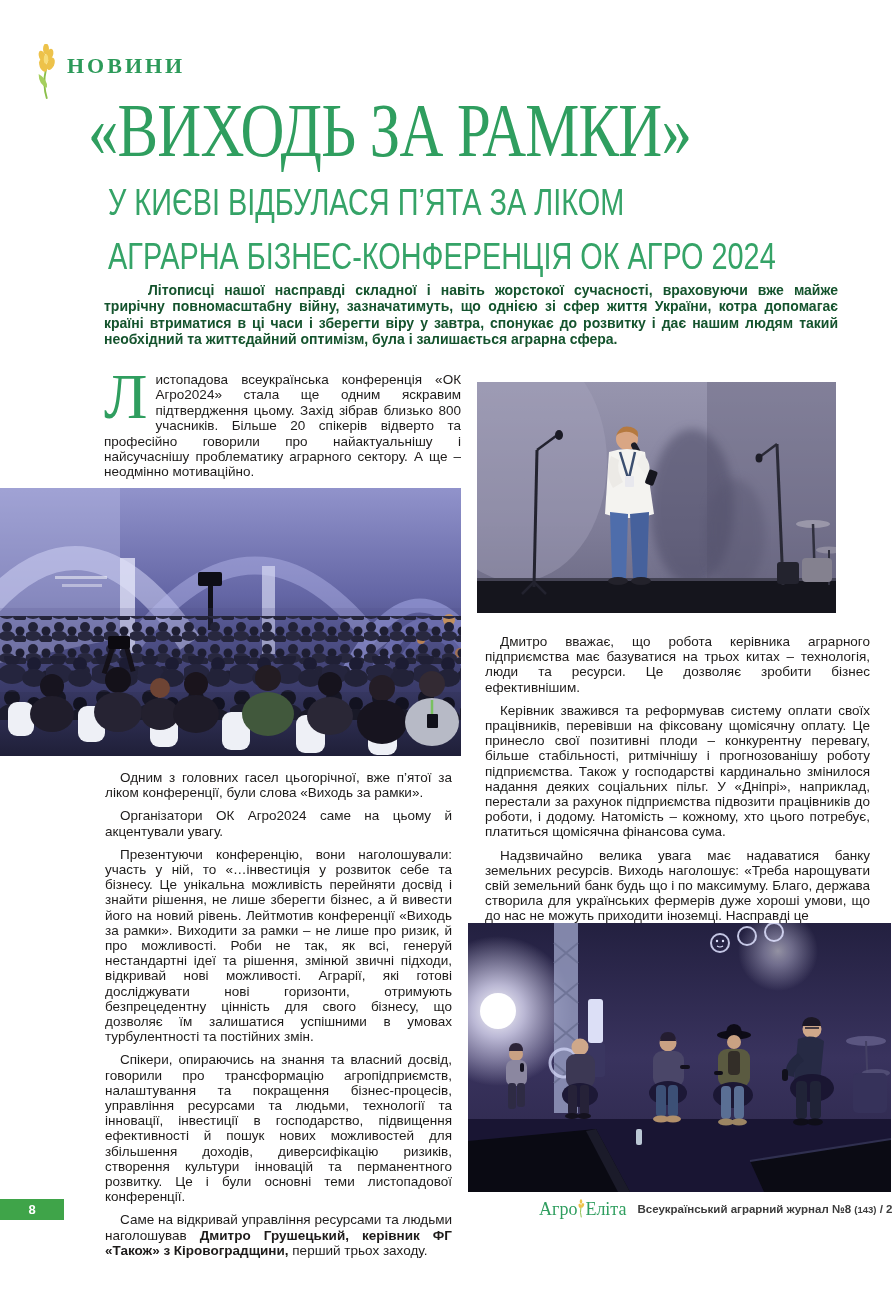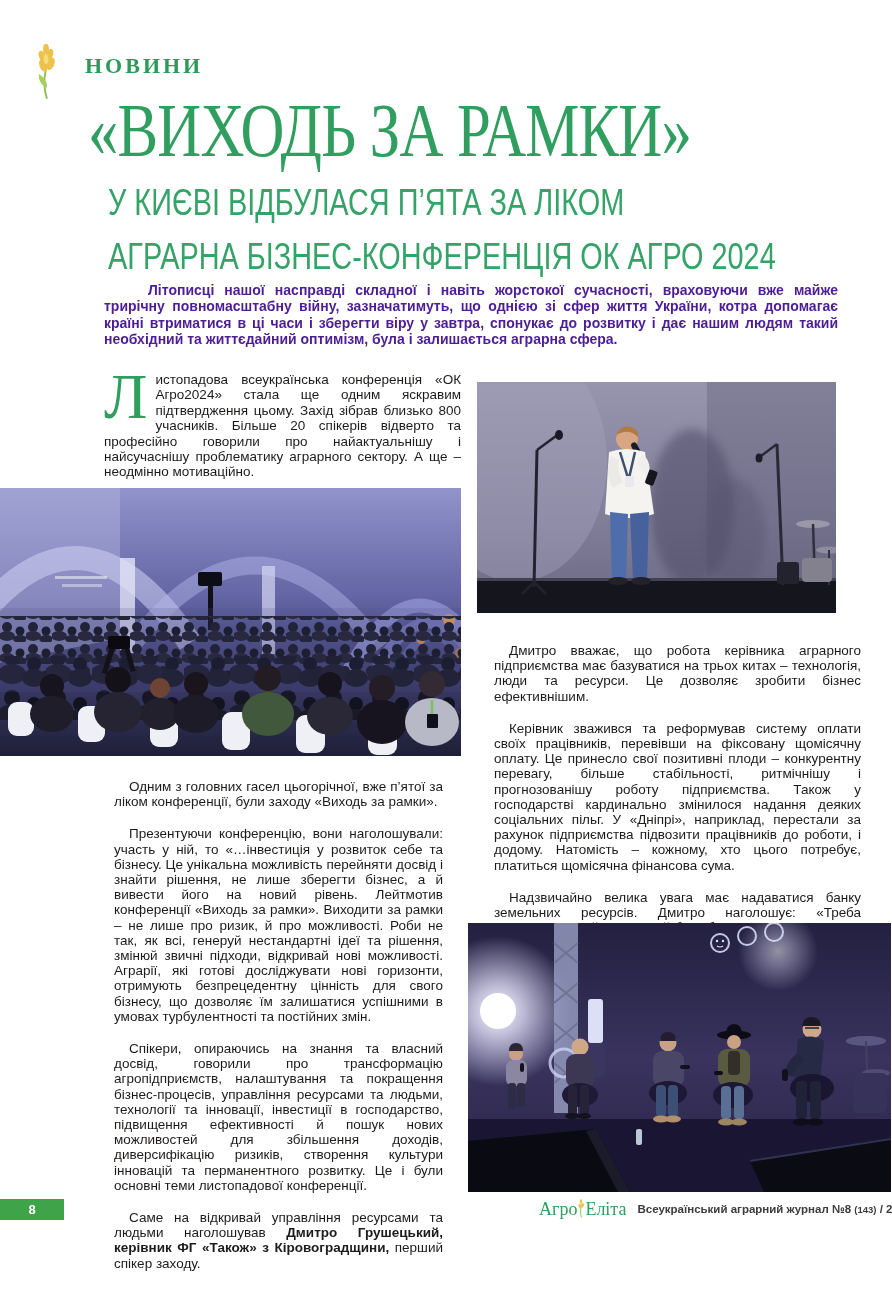--- a/index.html
+++ b/index.html
@@ -1,47 +1,47 @@
 <!DOCTYPE html>
 <html lang="uk"><head>
 <meta charset="utf-8">
 <style>
   html,body{margin:0;padding:0;background:#ffffff;}
   .page{position:relative;width:892px;height:1296px;background:#fff;overflow:hidden;
         font-family:"Liberation Sans","DejaVu Sans",sans-serif;color:#1d1b1a;}
 
   
-  .kicker{position:absolute;left:34px;top:44px;display:flex;align-items:flex-start;gap:27px;}
+  .kicker{position:absolute;left:34px;top:44px;display:flex;align-items:flex-start;gap:9px;}
   .wheat-lg{width:24px;height:58px;display:block;}
   .kicker-label{font-family:"Liberation Serif","DejaVu Serif",serif;font-weight:600;
                 font-size:22px;letter-spacing:3px;color:#2c9a59;margin-top:9px;}
 
   
   .title{position:absolute;left:88px;top:92px;margin:0;white-space:nowrap;
          font-family:"Liberation Serif","DejaVu Serif",serif;font-weight:400;
          font-size:76px;line-height:1;color:#2f9e5f;letter-spacing:-1px;
          transform:scaleX(.8);transform-origin:0 0;}
   .sub{position:absolute;left:108px;margin:0;white-space:nowrap;font-weight:400;
        font-size:37px;line-height:1;color:#35a367;transform:scaleX(.78);transform-origin:0 0;}
   .sub1{top:184px;} .sub2{top:238px;}
 
   
   .intro{position:absolute;left:104px;top:282px;width:734px;margin:0;
-         font-weight:bold;font-size:14px;line-height:16.4px;color:#4c1d95;
+         font-weight:bold;font-size:14px;line-height:16.4px;color:#14532d;
          text-align:justify;text-indent:44px;}
   .lead{position:absolute;left:104px;top:372px;width:357px;
         font-size:13.5px;line-height:15.4px;text-align:justify;}
   .dropcap{float:left;font-family:"Liberation Serif","DejaVu Serif",serif;
            font-size:64px;line-height:46px;color:#2f9e5f;margin:2px 8px 0 0;}
 
   
   .col{position:absolute;}
   .col-left{left:97px;top:762px;width:363px;}
   .col-right{left:477px;top:626px;width:401px;}
-  .body{margin:17px;font-size:13.5px;line-height:15.2px;text-align:justify;text-indent:15px;}
+  .body{margin:8px;font-size:13.5px;line-height:15.2px;text-align:justify;text-indent:15px;}
   .b{font-weight:bold;}
 
   
   .photo{position:absolute;margin:0;overflow:hidden;background:#2a2a4a;}
   .photo svg{display:block;width:100%;height:100%;}
   .photo-audience{left:0;top:488px;width:461px;height:268px;}
   .photo-speaker{left:477px;top:382px;width:359px;height:231px;}
   .photo-panel{left:468px;top:923px;width:423px;height:269px;}
 
   
@@ -153,24 +153,25 @@
           <ellipse cx="382" cy="234" rx="25" ry="22" fill="#17141f"></ellipse>
         <circle cx="432" cy="196" r="13" fill="#332a33"></circle>
           <ellipse cx="432" cy="234" rx="27" ry="24" fill="#b7bac6"></ellipse>
         <line x1="432" y1="212" x2="432" y2="226" stroke="#79c060" stroke-width="2.5"></line>
         <rect x="427" y="226" width="11" height="14" rx="1" fill="#10101a"></rect>
       </g>
     </svg>
   </figure>
 
   <div class="col col-left">
-    <p class="body">Одним з головних гасел цьогорічної, вже п’ятої за ліком конференції, були заходу «Виходь за рамки».</p>
+    <p class="body">Одним з головних гасел цьогорічної, вже п’ятої за ліком конференції, були слова «Виходь за рамки».</p>
+    <p class="body">Організатори ОК Агро2024 саме на цьому й акцентували увагу.</p>
     <p class="body">Презентуючи конференцію, вони наголошували: участь у ній, то «…інвестиція у розвиток себе та бізнесу. Це унікальна можливість перейняти досвід і знайти рішення, не лише зберегти бізнес, а й вивести його на новий рівень. Лейтмотив конференції «Виходь за рамки». Виходити за рамки – не лише про ризик, й про можливості. Роби не так, як всі, генеруй нестандартні ідеї та рішення, змінюй звичні підходи, відкривай нові можливості. Аграрії, які готові досліджувати нові горизонти, отримують безпрецедентну цінність для свого бізнесу, що дозволяє їм залишатися успішними в умовах турбулентності та постійних змін.</p>
     <p class="body">Спікери, опираючись на знання та власний досвід, говорили про трансформацію агропідприємств, налаштування та покращення бізнес-процесів, управління ресурсами та людьми, технології та інновації, інвестиції в господарство, підвищення ефективності й пошук нових можливостей для збільшення доходів, диверсифікацію ризиків, створення культури інновацій та перманентного розвитку. Це і були основні теми листопадової конференції.</p>
-    <p class="body"><span>Саме на відкривай управління ресурсами та людьми наголошував </span><span class="b">Дмитро Грушецький, керівник ФГ «Також» з Кіровоградщини,</span><span> перший спікер заходу.</span></p>
+    <p class="body"><span>Саме на відкривай управління ресурсами та людьми наголошував </span><span class="b">Дмитро Грушецький, керівник ФГ «Також» з Кіровоградщини,</span><span> перший трьох заходу.</span></p>
   </div>
 
   <figure class="photo photo-speaker">
     <svg viewBox="0 0 359 231" preserveAspectRatio="none">
       <defs>
         <linearGradient id="stagebg" x1="0" y1="0" x2="0" y2="1">
           <stop offset="0" stop-color="#9795ae"></stop>
             <stop offset=".6" stop-color="#807e99"></stop>
             <stop offset="1" stop-color="#6a6882"></stop>
         </linearGradient>
@@ -219,21 +220,21 @@
         <path d="M153 132 L 172 130 L 170 196 L 156 196 Z" fill="#46619c"></path>
         <ellipse cx="141" cy="199" rx="10" ry="4" fill="#23222b"></ellipse>
         <ellipse cx="164" cy="199" rx="10" ry="4" fill="#23222b"></ellipse>
       </g>
     </svg>
   </figure>
 
   <div class="col col-right">
     <p class="body">Дмитро вважає, що робота керівника аграрного підприємства має базуватися на трьох китах – технологія, люди та ресурси. Це дозволяє зробити бізнес ефективнішим.</p>
     <p class="body">Керівник зважився та реформував систему оплати своїх працівників, перевівши на фіксовану щомісячну оплату. Це принесло свої позитивні плоди – конкурентну перевагу, більше стабільності, ритмічнішу і прогнозованішу роботу підприємства. Також у господарстві кардинально змінилося надання деяких соціальних пільг. У «Дніпрі», наприклад, перестали за рахунок підприємства підвозити працівників до роботи, і додому. Натомість – кожному, хто цього потребує, платиться щомісячна фінансова сума.</p>
-    <p class="body">Надзвичайно велика увага має надаватися банку земельних ресурсів. Дмитро наголошує: «Треба нарощувати свій земельний банк будь що і по максимуму. Благо, держава створила для українських фермерів дуже хороші умови, що до нас не можуть приходити іноземці. Насправді це</p>
+    <p class="body">Надзвичайно велика увага має надаватися банку земельних ресурсів. Виходь наголошує: «Треба нарощувати свій земельний банк будь що і по максимуму. Благо, держава створила для українських фермерів дуже хороші умови, що до нас не можуть приходити іноземці. Насправді це</p>
   </div>
 
   <figure class="photo photo-panel">
     <svg viewBox="0 0 423 269" preserveAspectRatio="none">
       <defs>
         <linearGradient id="panelbg" x1="0" y1="0" x2="0" y2="1">
           <stop offset="0" stop-color="#232040"></stop>
             <stop offset=".5" stop-color="#39335e"></stop>
             <stop offset="1" stop-color="#2a2547"></stop>
         </linearGradient>

